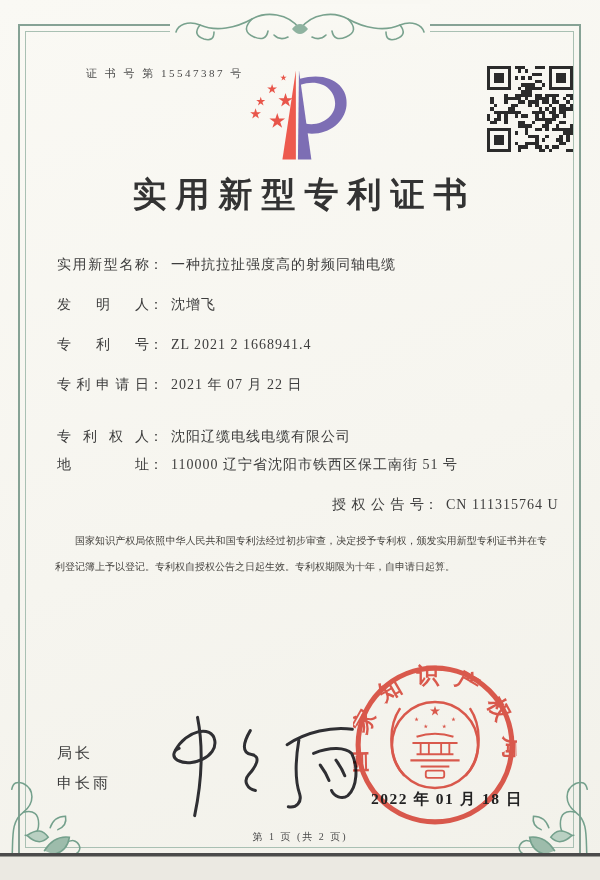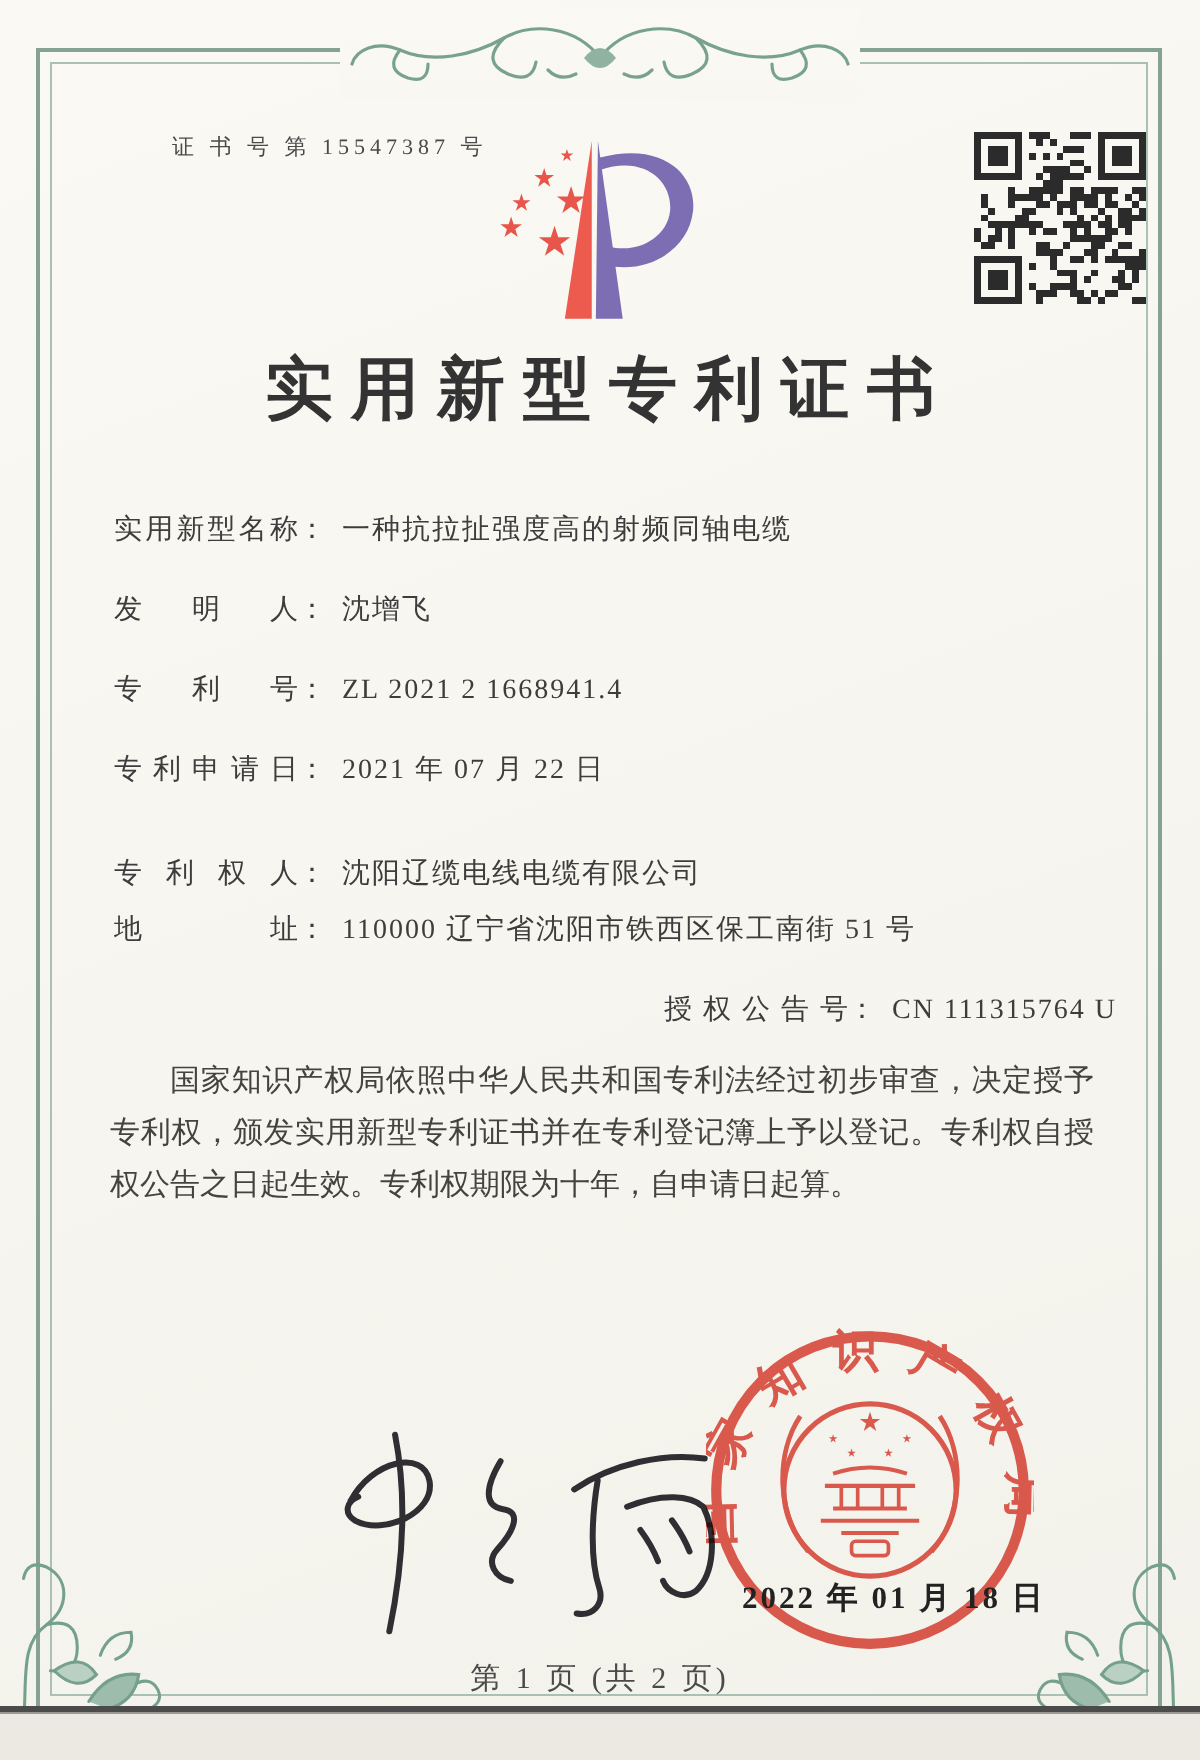--- a/index.html
+++ b/index.html
@@ -20,30 +20,30 @@
   .qr{position:absolute;left:487px;top:66px;width:86px;height:86px;}
   .title{position:absolute;left:0;top:172px;width:100%;text-align:center;font-size:34px;font-weight:600;color:#333;letter-spacing:9px;text-indent:9px;}
   
   .fields{position:absolute;left:57px;top:256px;width:490px;font-size:14px;color:#3d3d3d;}
   .frow{position:absolute;left:0;white-space:nowrap;}
   .flabel{display:inline-block;width:92px;text-align:justify;text-align-last:justify;vertical-align:bottom;}
   .colon{display:inline-block;margin-right:8px;}
   .fval{letter-spacing:1px;}
   .grant-right{position:absolute;left:275px;top:0;white-space:nowrap;}
   
-  .bodytext{position:absolute;left:55px;top:528px;width:492px;font-size:15px;line-height:26px;color:#45433f;text-align:justify;}
+  .bodytext{position:absolute;left:55px;top:528px;width:492px;font-size:10px;line-height:26px;color:#45433f;text-align:justify;}
   .bodytext p{margin:0;text-indent:2em;}
   
   .officer{position:absolute;left:57px;top:738px;font-size:15px;color:#3b3b3b;letter-spacing:3px;line-height:30px;}
   .sig{position:absolute;left:148px;top:708px;width:230px;height:110px;transform:rotate(-3deg);}
   
   .seal{position:absolute;left:353px;top:663px;width:164px;height:164px;opacity:.88;mix-blend-mode:multiply;}
   .issue-date{position:absolute;left:371px;top:789px;font-size:15.5px;font-weight:bold;color:#222;letter-spacing:1.5px;white-space:nowrap;}
   
-  .pageno{position:absolute;left:0;top:830px;width:100%;text-align:center;font-size:15px;color:#4a4a4a;letter-spacing:2px;}
+  .pageno{position:absolute;left:0;top:830px;width:100%;text-align:center;font-size:10px;color:#4a4a4a;letter-spacing:2px;}
   .edge-line{position:absolute;left:0;top:853px;width:100%;height:3px;background:#4b4b4b;border-bottom:1px solid #9a9a94;}
   .below-edge{position:absolute;left:0;top:857px;width:100%;height:23px;background:#ebe9e2;}
   svg{display:block;}
 </style>
 </head>
 <body>
 
 <div class="page">
 
   <div class="frame-outer"></div>
@@ -424,20 +424,24 @@
     </div>
     <div class="frow" style="top:240px;">
       <span class="grant-right"><span class="flabel">授权公告号</span><span class="colon">：</span><span class="fval">CN 111315764 U</span></span>
     </div>
   </div>
 
   <div class="bodytext">
     <p>国家知识产权局依照中华人民共和国专利法经过初步审查，决定授予专利权，颁发实用新型专利证书并在专利登记簿上予以登记。专利权自授权公告之日起生效。专利权期限为十年，自申请日起算。</p>
   </div>
 
+  <div class="officer">
+    <div>局长</div>
+    <div>申长雨</div>
+  </div>
 
   <div class="sig">
     <svg viewBox="0 0 230 110" width="230" height="110" fill="none" stroke="#2f2f33" stroke-width="3" stroke-linecap="round">
       <path d="M28,38 C40,18 66,14 68,30 C70,46 44,56 30,48 C24,44 26,38 32,36"></path>
       <path d="M52,6 C56,34 54,66 44,104"></path>
       <path d="M104,22 C96,34 94,44 104,46 C114,48 108,58 100,66 C94,72 98,80 106,82"></path>
       <path d="M140,38 C160,26 186,22 206,26"></path>
       <path d="M152,34 C148,52 146,74 150,88 C152,96 146,102 138,100"></path>
       <path d="M166,48 C184,42 198,44 204,50 C210,64 208,84 198,92 C192,96 184,92 182,86"></path>
       <path d="M172,60 C176,66 178,70 180,76"></path>

